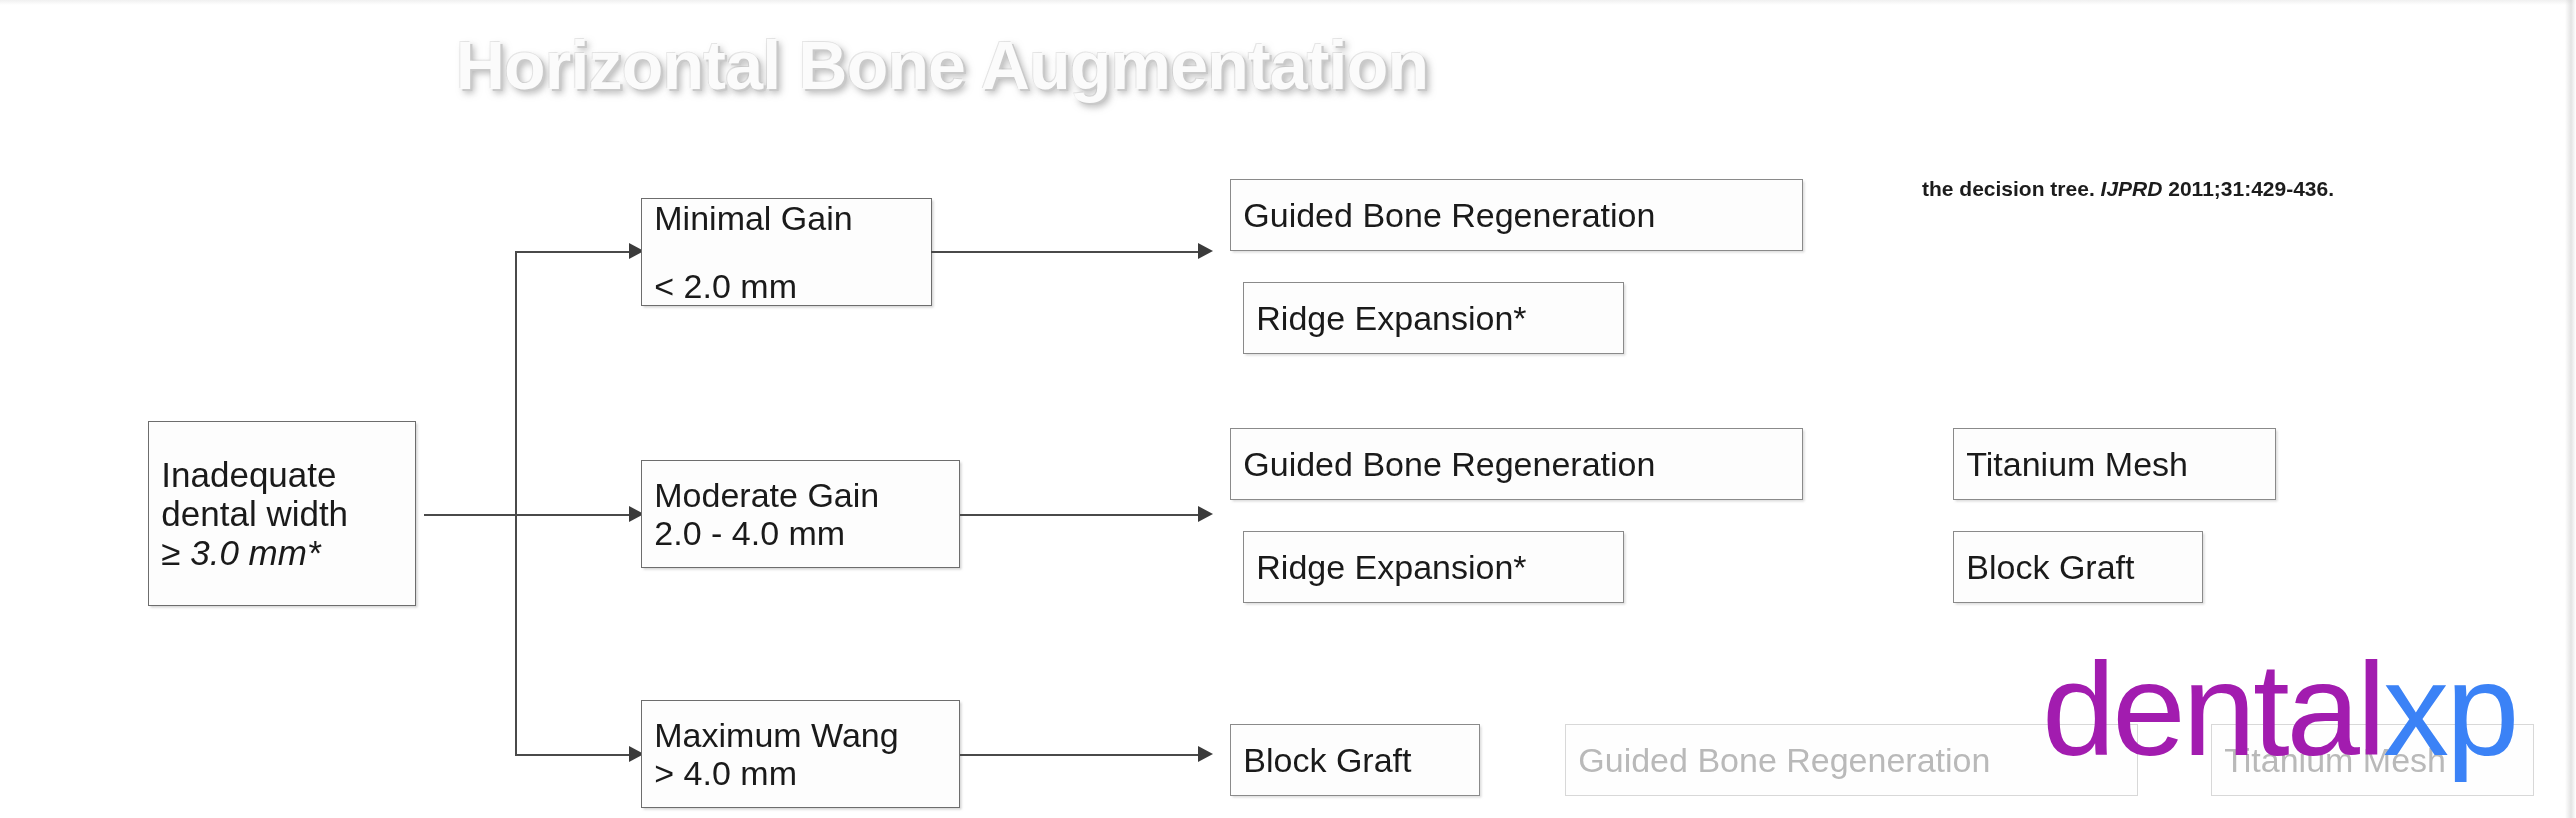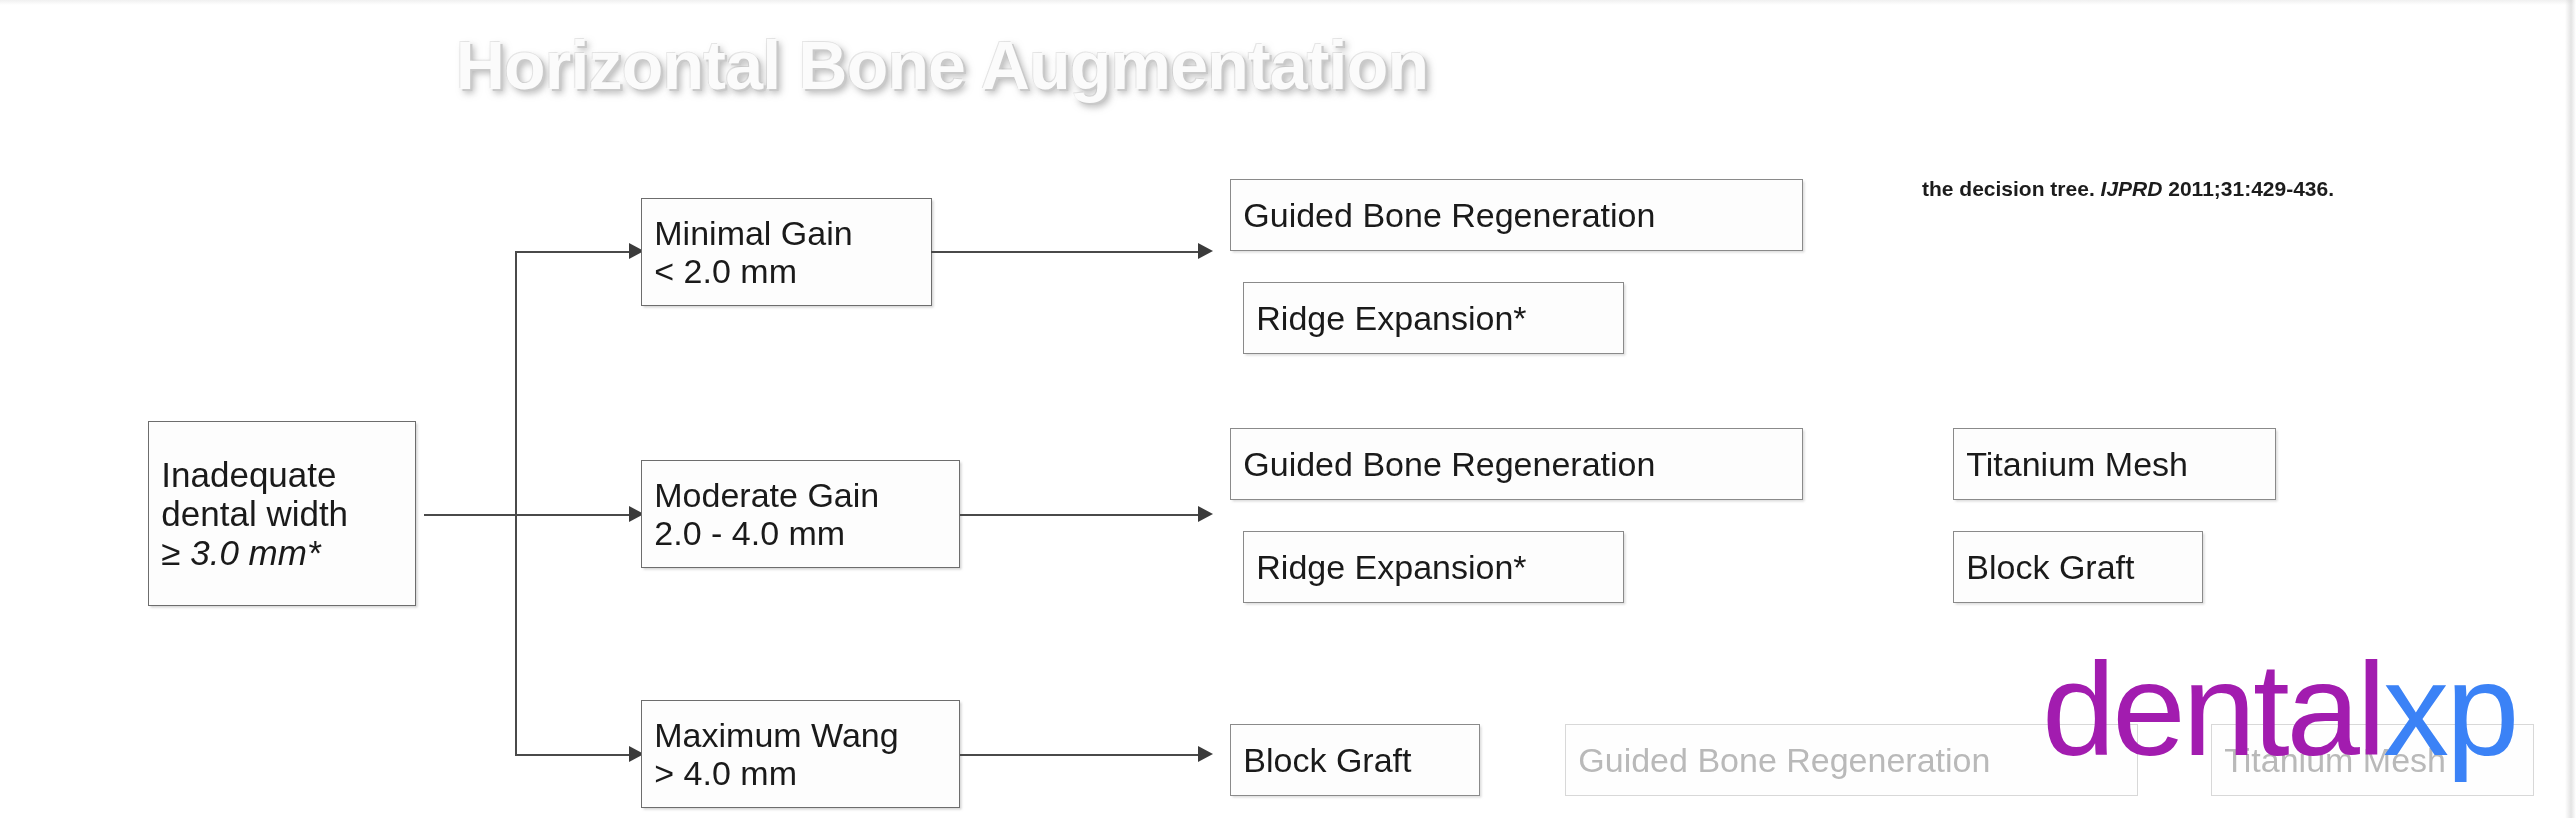--- a/index.html
+++ b/index.html
@@ -180,21 +180,21 @@
 
   <div class="hline" style="left:515px; top:251px; width:119px;"></div>
   <div class="arrowhead" style="left:629px; top:243px;"></div>
 
   <div class="hline" style="left:515px; top:514px; width:119px;"></div>
   <div class="arrowhead" style="left:629px; top:506px;"></div>
 
   <div class="hline" style="left:515px; top:754px; width:119px;"></div>
   <div class="arrowhead" style="left:629px; top:746px;"></div>
 
-  <div class="node" id="branch-node-0" style="left:641px; top:198px; width:291px; height:108px;">
+  <div class="node" id="branch-node-0" style="left:641px; top:198px; width:291px; height:108px;justify-content:space-between;">
     <span class="l2">Minimal Gain</span>
     <span class="l2">&lt; 2.0 mm</span>
   </div>
 
   <div class="node" id="branch-node-1" style="left:641px; top:460px; width:319px; height:108px;">
     <span class="l2">Moderate Gain</span>
     <span class="l2">2.0 - 4.0 mm</span>
   </div>
 
   <div class="node" id="branch-node-2" style="left:641px; top:700px; width:319px; height:108px;">

